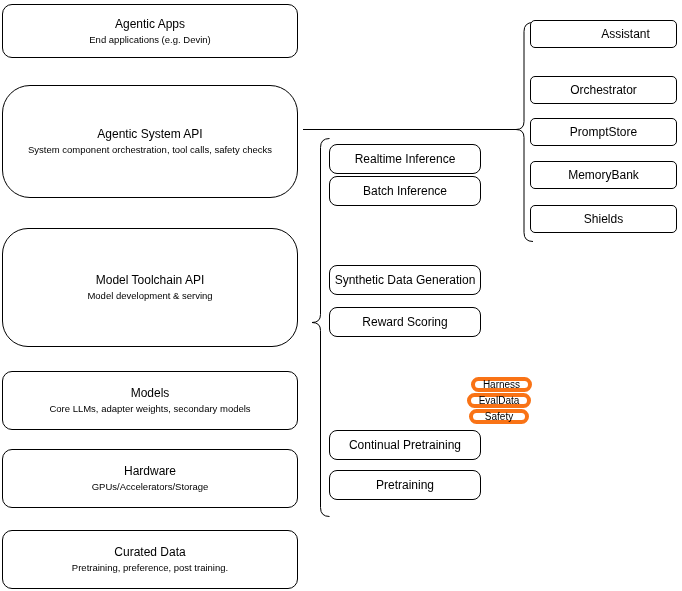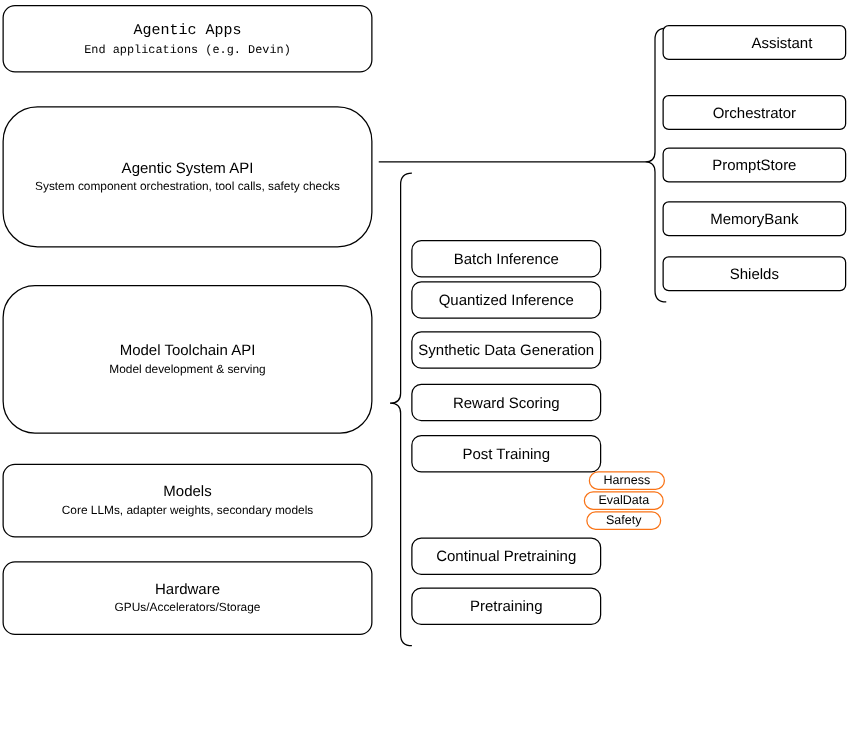--- a/index.html
+++ b/index.html
@@ -23,37 +23,37 @@
     font-size:12px;text-align:center;
   }
   .rbox{
     position:absolute;left:530px;width:147px;height:28px;background:#fff;
     border:1px solid #000;border-radius:5px;box-sizing:border-box;z-index:1;
     display:flex;align-items:center;justify-content:center;
     font-size:12px;text-align:center;
   }
   .tag{
     position:absolute;height:15px;background:#fff;
-    border:1px solid #f97316;border-radius:8px;box-sizing:border-box;z-index:2;
+    border:4px solid #f97316;border-radius:8px;box-sizing:border-box;z-index:2;
     display:flex;align-items:center;justify-content:center;
     font-size:10px;line-height:13px;text-align:center;
   }
 </style>
 </head>
 <body>
 
 <div id="canvas">
 
   <svg id="wires" width="682" height="591" viewBox="0 0 682 591">
     <line x1="303" y1="129.5" x2="516" y2="129.5" stroke="#000" stroke-width="1"></line>
     <path d="M 329.5 138.5 Q 320.5 138.5 320.5 147.5 L 320.5 314.5 Q 320.5 322.5 312 322.5 Q 320.5 322.5 320.5 330.5 L 320.5 507.5 Q 320.5 516.5 329.5 516.5" fill="none" stroke="#000" stroke-width="1"></path>
     <path d="M 533 22.5 Q 524 22.5 524 31.5 L 524 121.5 Q 524 129.5 516 129.5 Q 524 129.5 524 137.5 L 524 232.5 Q 524 241.5 533 241.5" fill="none" stroke="#000" stroke-width="1"></path>
   </svg>
 
-  <div class="lbox" style="top:4px;height:54px;border-radius:10px;font-family:Liberation Mono, monospace;">
+  <div class="lbox" style="top:4px;height:54px;border-radius:10px;">
     <div class="ltitle">Agentic Apps</div>
     <div class="lsub">End applications (e.g. Devin)</div>
   </div>
 
   <div class="lbox" style="top:85px;height:113px;border-radius:28px;">
     <div class="ltitle">Agentic System API</div>
     <div class="lsub">System component orchestration, tool calls, safety checks</div>
   </div>
 
   <div class="lbox" style="top:228px;height:119px;border-radius:26px;">
@@ -64,35 +64,36 @@
   <div class="lbox" style="top:371px;height:59px;border-radius:10px;">
     <div class="ltitle">Models</div>
     <div class="lsub">Core LLMs, adapter weights, secondary models</div>
   </div>
 
   <div class="lbox" style="top:449px;height:59px;border-radius:10px;">
     <div class="ltitle">Hardware</div>
     <div class="lsub">GPUs/Accelerators/Storage</div>
   </div>
 
+  <div class="lbox" style="top:530px;height:59px;border-radius:10px;">
+    <div class="ltitle">Curated Data</div>
+    <div class="lsub">Pretraining, preference, post training.</div>
+  </div>
 
-  <div class="mbox" style="top:192px;">
+  <div class="mbox" style="top:144px;">
+    <span>Realtime Inference</span>
+  </div>
+  <div class="mbox" style="top:176px;">
     <span>Batch Inference</span>
-  </div>
-  <div class="mbox" style="top:225px;">
-    <span>Quantized Inference</span>
   </div>
   <div class="mbox" style="top:265px;">
     <span>Synthetic Data Generation</span>
   </div>
   <div class="mbox" style="top:307px;">
     <span>Reward Scoring</span>
-  </div>
-  <div class="mbox" style="top:348px;">
-    <span>Post Training</span>
   </div>
   <div class="mbox" style="top:430px;">
     <span>Continual Pretraining</span>
   </div>
   <div class="mbox" style="top:470px;">
     <span>Pretraining</span>
   </div>
 
   <div class="tag" style="left:471px;top:377px;width:61px;">
     <span>Harness</span>

